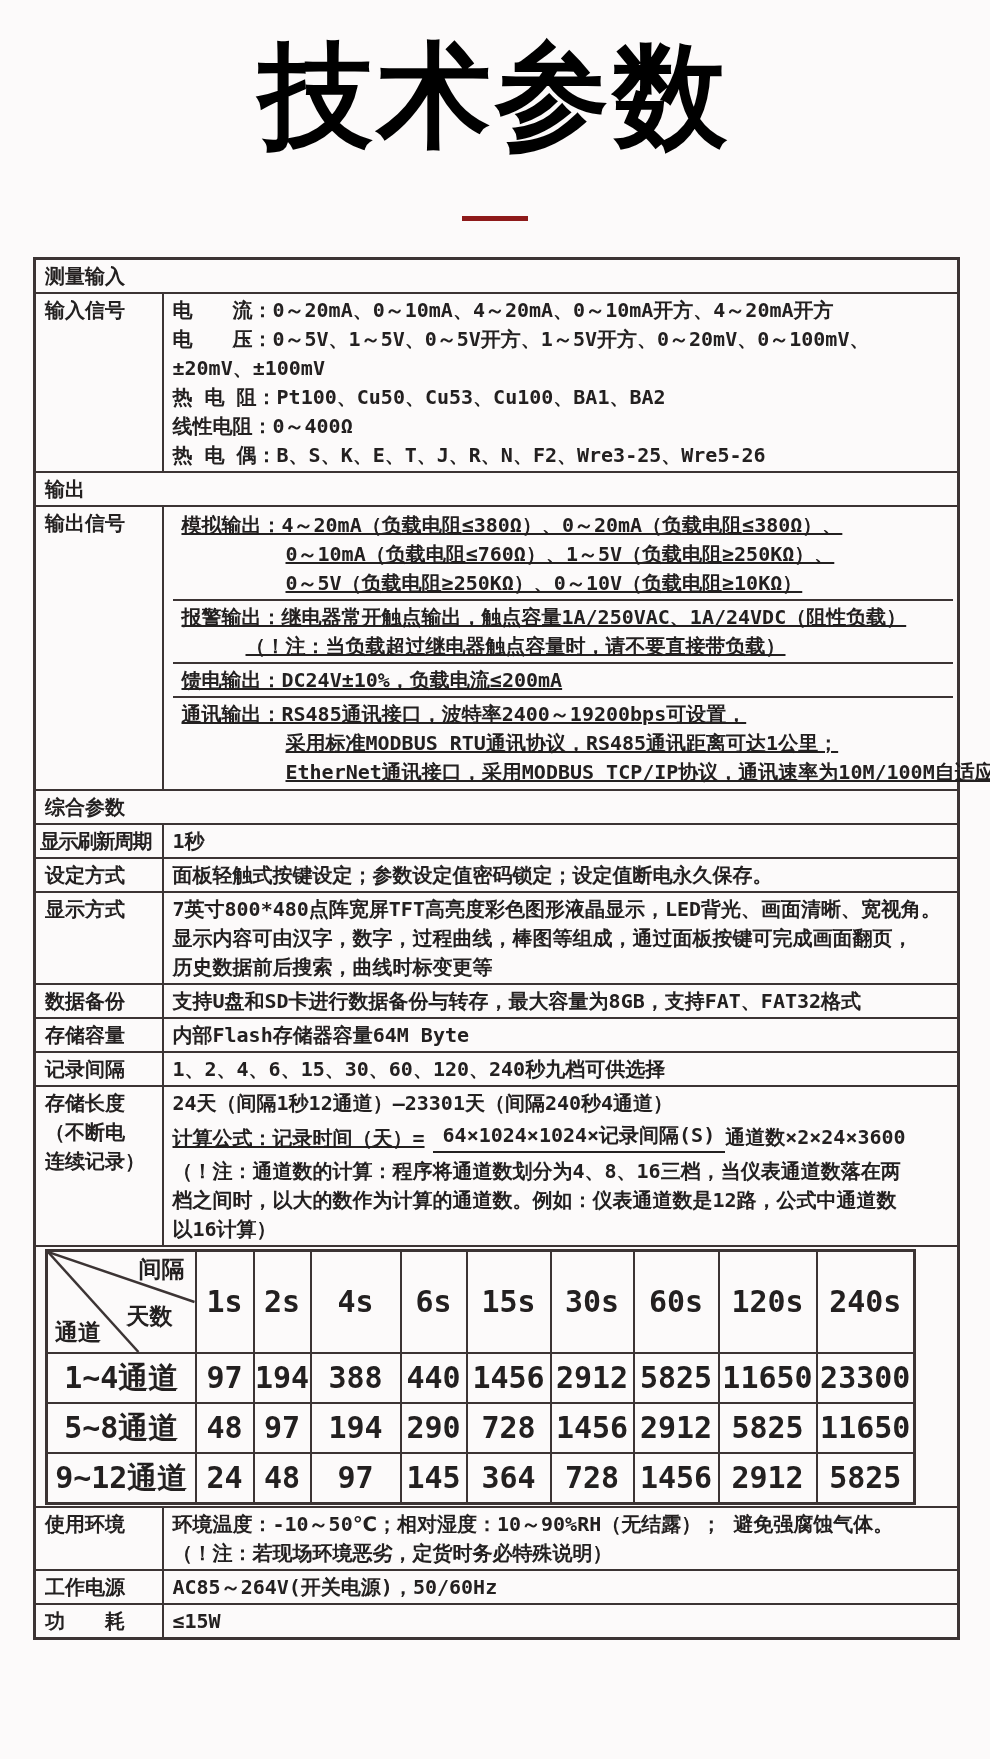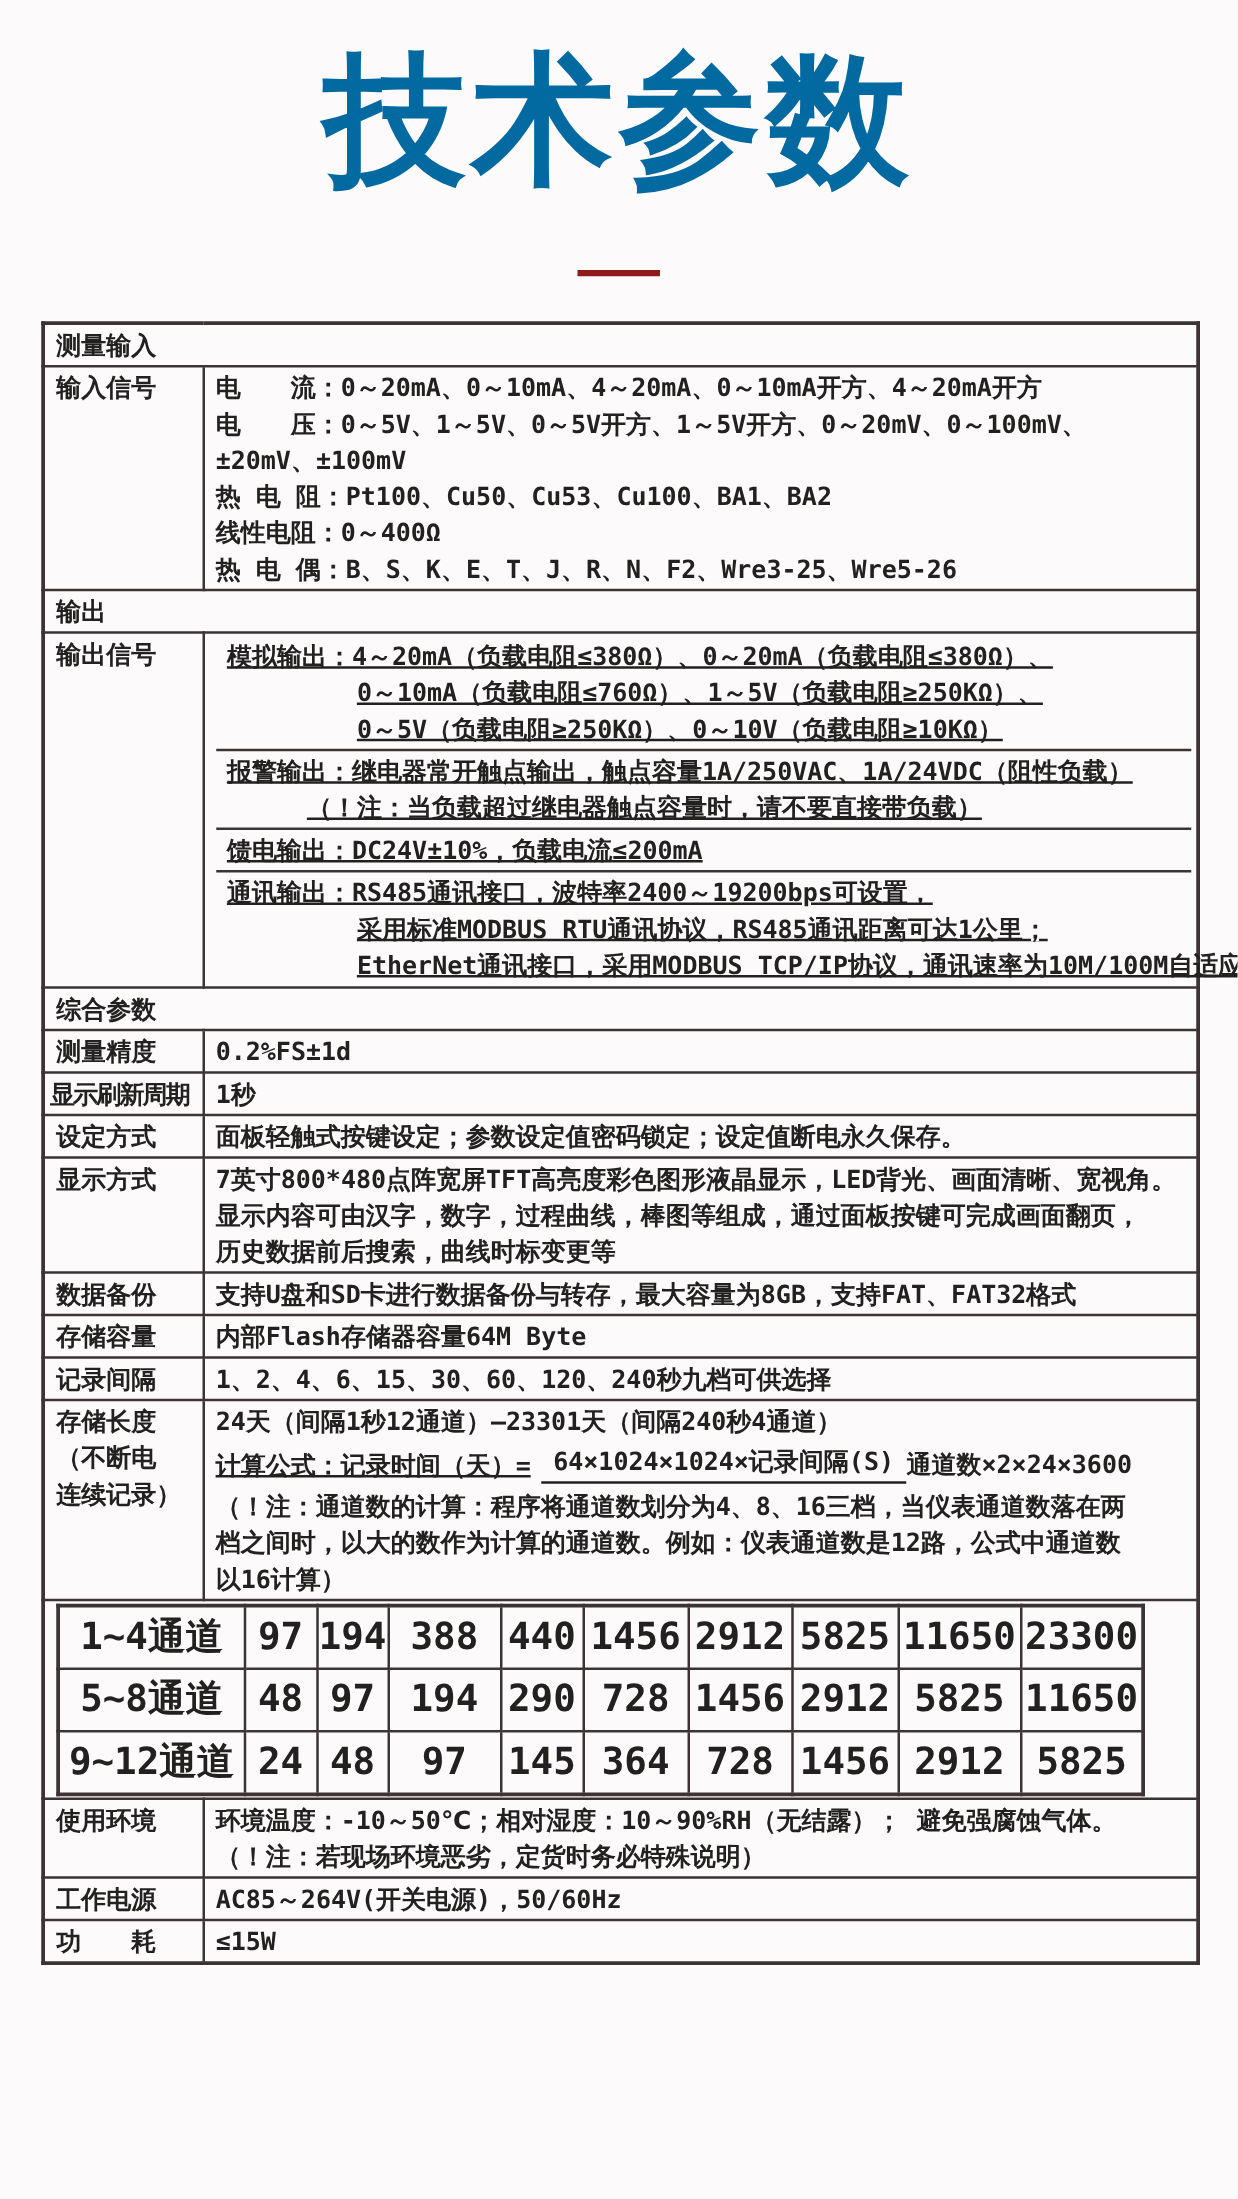--- a/index.html
+++ b/index.html
@@ -12,21 +12,21 @@
     background:#fcfafa;color:var(--txt);
     font-family:"DejaVu Sans Mono","DejaVu Sans",sans-serif;
   }
   
   .title{
     margin:36px 0 0 0;
     font-family:"DejaVu Sans",sans-serif;
     font-weight:900;
     font-size:114px;line-height:1.05;
     text-align:center;letter-spacing:4px;
-    color:#0369a1;
+    color:#000000;
   }
   .title-dash{
     width:66px;height:5px;background:#8e1a1a;
     margin:60px auto 0 auto;
   }
   
   table.spec{
     border-collapse:collapse;table-layout:fixed;
     width:924px;margin:36px 0 0 33px;
     border:3px solid var(--bd);
@@ -125,24 +125,20 @@
         <div class="ln ind-a">采用标准MODBUS RTU通讯协议，RS485通讯距离可达1公里；</div>
         <div class="ln ind-a">EtherNet通讯接口，采用MODBUS TCP/IP协议，通讯速率为10M/100M自适应</div>
       </div>
     </td>
   </tr>
 
   <tr class="sec">
     <td colspan="2">综合参数</td>
   </tr>
 
-  <tr>
-    <td class="lbl">测量精度</td>
-    <td class="val"><span class="ln">0.2%FS±1d</span></td>
-  </tr>
 
   <tr>
     <td class="lbl" style="letter-spacing:-1.5px;padding-left:4px">显示刷新周期</td>
     <td class="val"><span class="ln">1秒</span></td>
   </tr>
 
   <tr>
     <td class="lbl">设定方式</td>
     <td class="val"><span class="ln">面板轻触式按键设定；参数设定值密码锁定；设定值断电永久保存。</span></td>
   </tr>
@@ -201,20 +197,40 @@
               <col style="width:57px">
               <col style="width:90px">
               <col style="width:66px">
           <col style="width:84px">
               <col style="width:83px">
               <col style="width:85px">
               <col style="width:98px">
               <col style="width:98px">
         </colgroup>
         <tbody>
+              <tr class="dhead">
+          <td class="corner">
+            <svg viewBox="0 0 149 100" preserveAspectRatio="none">
+              <line x1="0" y1="0" x2="149" y2="50" stroke="#3c3434" stroke-width="2.5"></line>
+              <line x1="0" y1="0" x2="92" y2="100" stroke="#3c3434" stroke-width="2.5"></line>
+            </svg>
+            <span class="c-ig">间隔</span>
+            <span class="c-ts">天数</span>
+            <span class="c-td">通道</span>
+          </td>
+          <td>1s</td>
+          <td>2s</td>
+          <td>4s</td>
+          <td>6s</td>
+          <td>15s</td>
+          <td>30s</td>
+          <td>60s</td>
+          <td>120s</td>
+          <td>240s</td>
+        </tr>
         <tr class="drow">
           <td class="rlbl">1~4通道</td>
           <td>97</td>
           <td>194</td>
           <td>388</td>
           <td>440</td>
           <td>1456</td>
           <td>2912</td>
           <td>5825</td>
           <td>11650</td>

